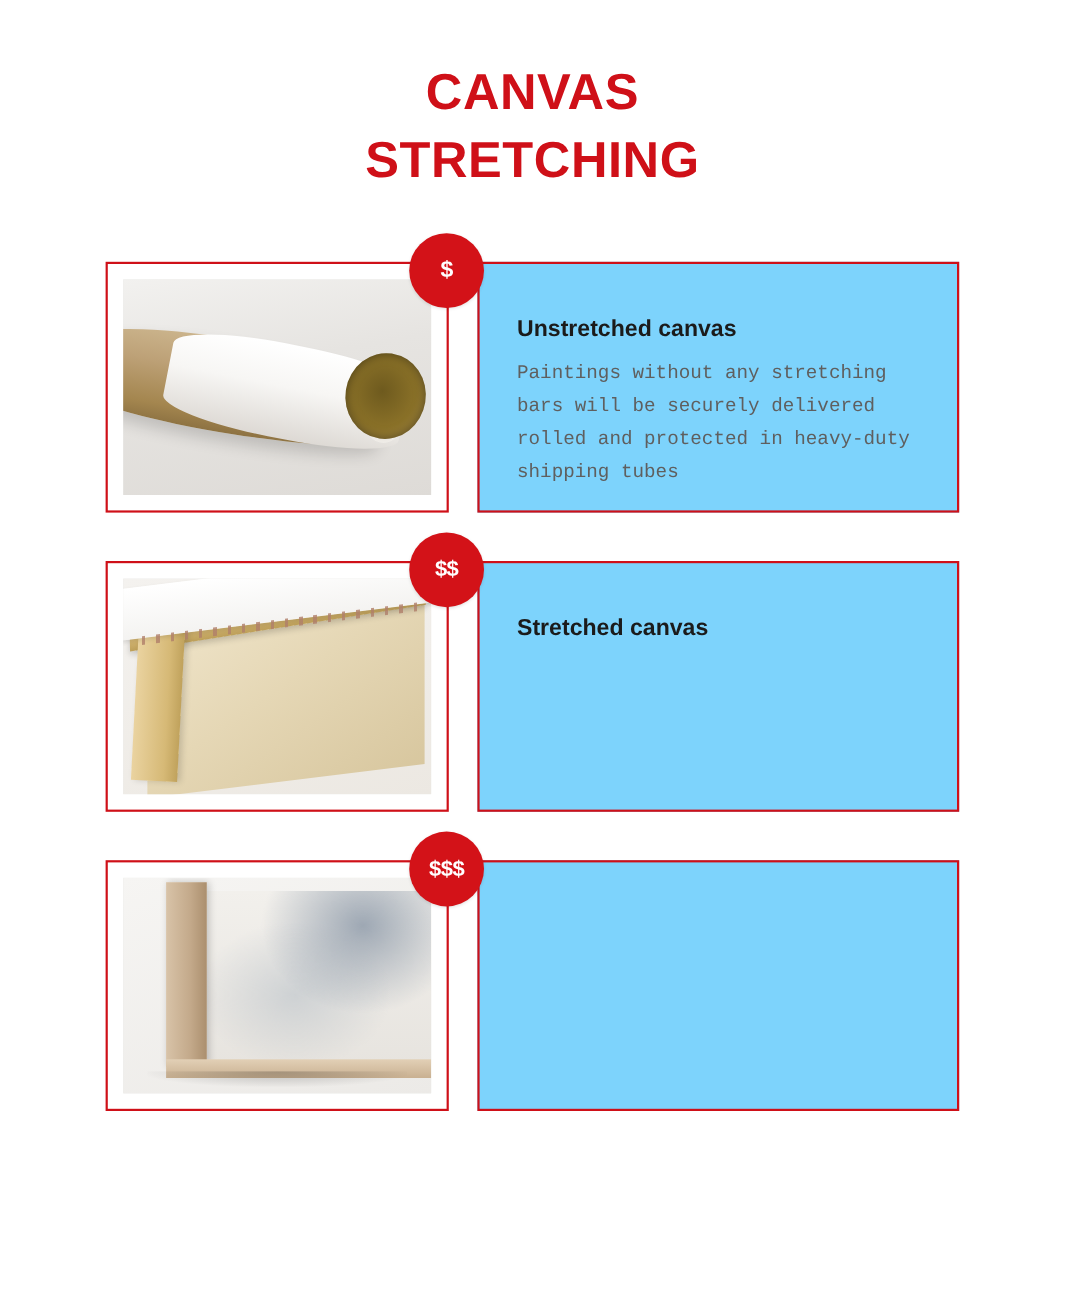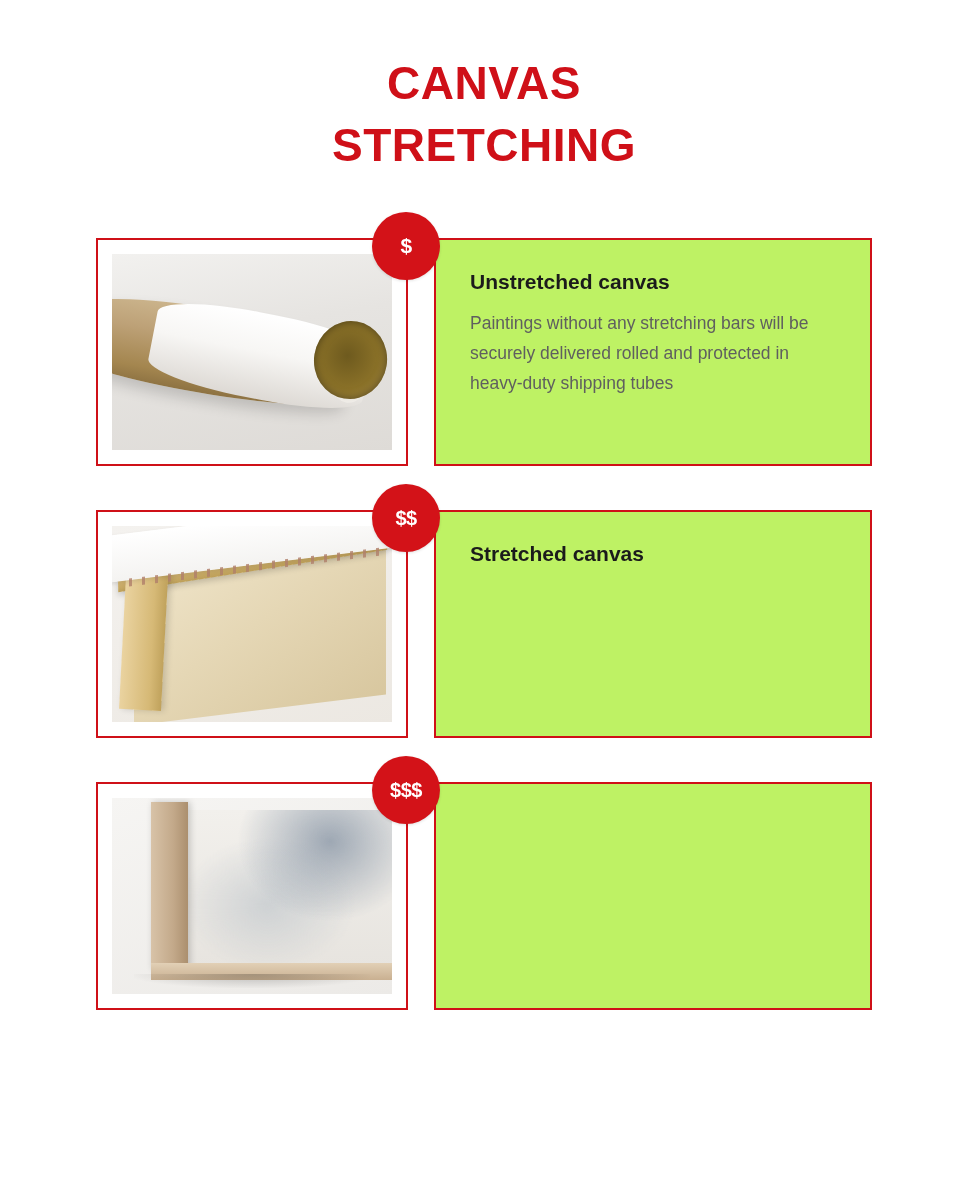--- a/index.html
+++ b/index.html
@@ -233,34 +233,35 @@
     z-index: 5;
     box-shadow: 0 1px 3px rgba(0,0,0,0.12);
   }
   .badge.wide { font-size: 20px; }
 
   .text-card {
     box-sizing: border-box;
     margin-left: 26px;
     flex: 1 1 auto;
     border: 2px solid #cf1018;
-    background: #bef264;
-    padding: 30px 34px 26px 34px;
+    background: #7dd3fc;
+    padding: 47px 34px 26px 34px;
   }
   .card-title {
     color: #1b1b1b;
     font-size: 21px;
     font-weight: bold;
     margin: 0 0 14px 0;
   }
   .card-body {
     color: #5f5f5f;
     font-size: 17.5px;
     line-height: 30px;
     margin: 0;
+    font-family: Liberation Mono, monospace;
   }
 </style>
 </head>
 <body>
 
 <div class="page">
 
   <div class="title-block">
     <div class="title-line">CANVAS</div>
     <div class="title-line">STRETCHING</div>

